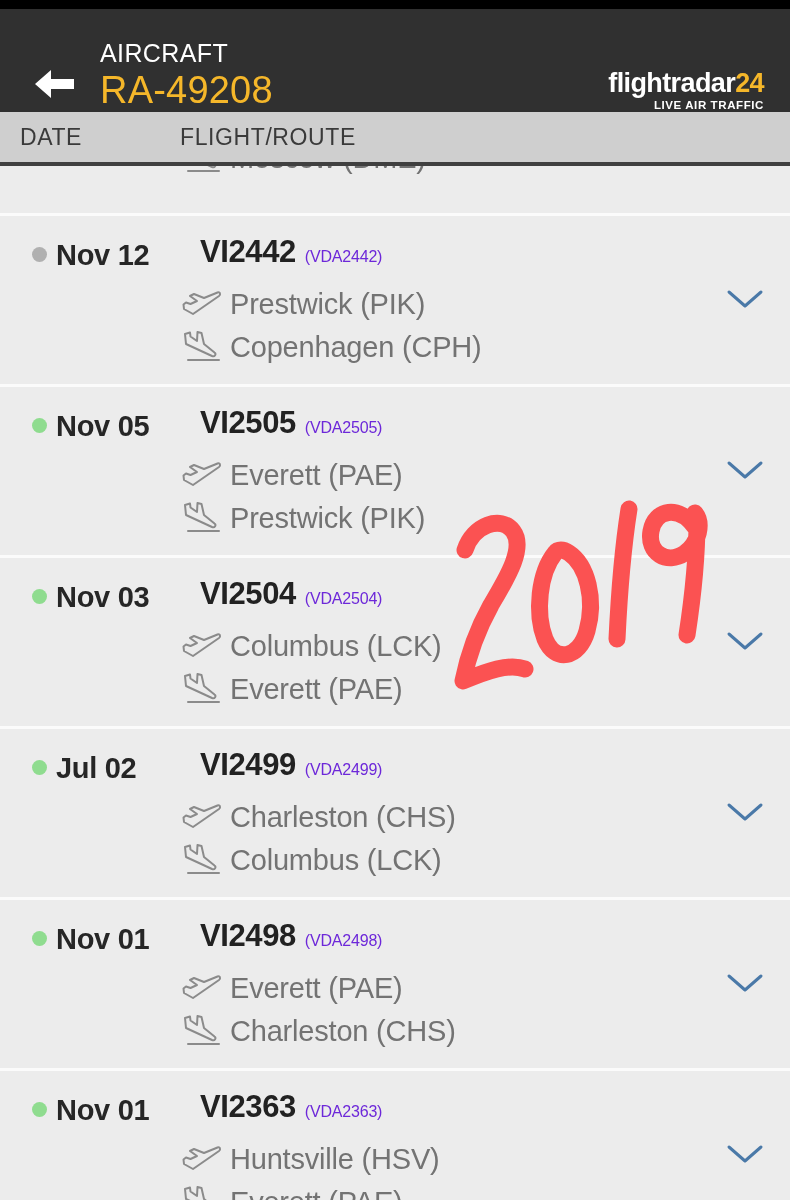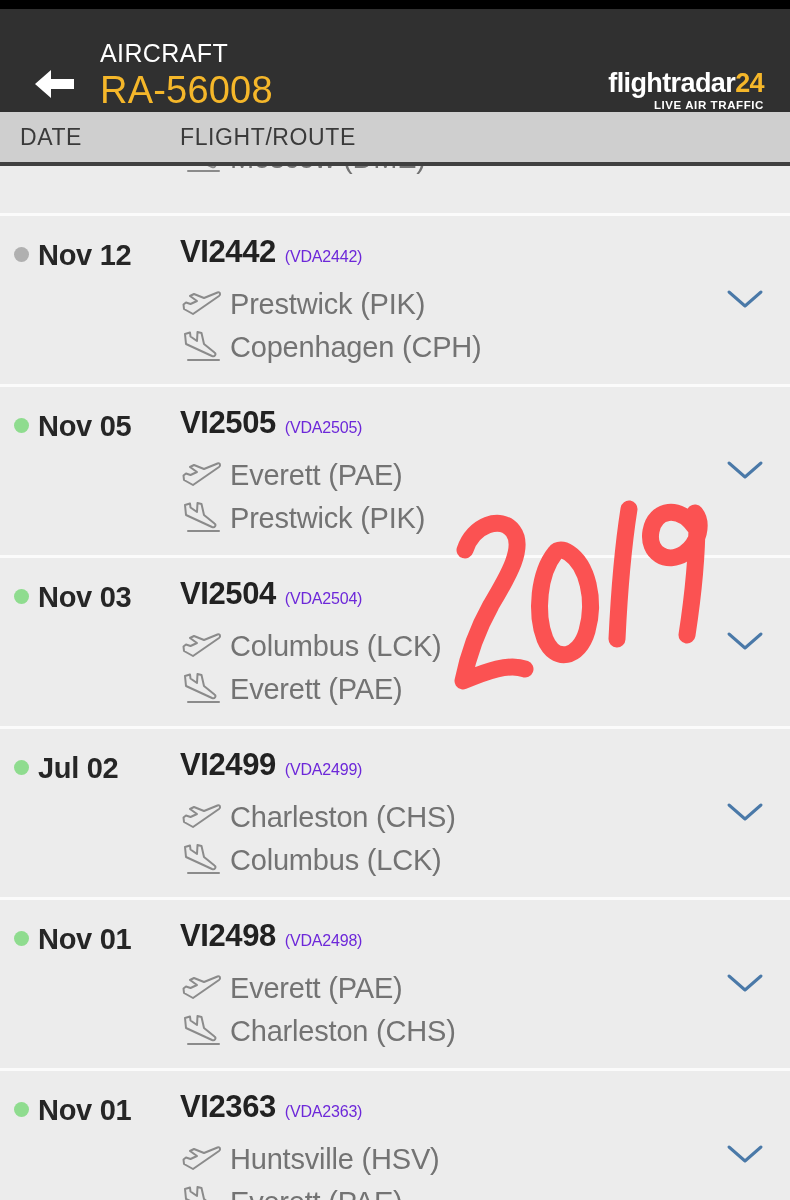--- a/index.html
+++ b/index.html
@@ -147,21 +147,21 @@
   .flight-row.partial .row-main { padding-top: 0; }
   .flight-row.partial .route-line {
     margin-top: -30px;
   }
 
   .row-date {
     width: 180px;
     flex: 0 0 180px;
     display: flex;
     align-items: flex-start;
-    padding-left: 14px;
+    padding-left: 32px;
     padding-top: 6px;
   }
   .status-dot {
     width: 15px;
     height: 15px;
     border-radius: 50%;
     flex: 0 0 auto;
     margin-top: 11px;
     margin-right: 9px;
   }
@@ -178,20 +178,21 @@
     flex: 1 1 auto;
     min-width: 0;
     padding-top: 2px;
   }
 
   .flight-id-line {
     display: flex;
     align-items: baseline;
     white-space: nowrap;
     margin-bottom: 5px;
+    margin-left: 20px;
   }
   .flight-num {
     font-size: 31px;
     line-height: 40px;
     font-weight: 700;
     color: #222222;
     letter-spacing: -0.4px;
   }
   .flight-callsign {
     font-size: 16px;
@@ -254,21 +255,21 @@
   <div class="app-header">
 
     <div class="back-button">
       <svg width="44" height="36" viewBox="0 0 44 36">
         <path d="M3 18 L19 4 L19 13 L42 13 L42 23 L19 23 L19 32 Z" fill="#ffffff"></path>
       </svg>
     </div>
 
     <div class="header-titles">
       <div class="header-kicker">AIRCRAFT</div>
-      <div class="header-reg">RA-56008</div>
+      <div class="header-reg">RA-49208</div>
     </div>
 
     <div class="brand">
       <div class="brand-main"><span>flightradar</span><span class="num">24</span></div>
       <div class="brand-sub">LIVE AIR TRAFFIC</div>
     </div>
 
   </div>
 
   <div class="col-header">

